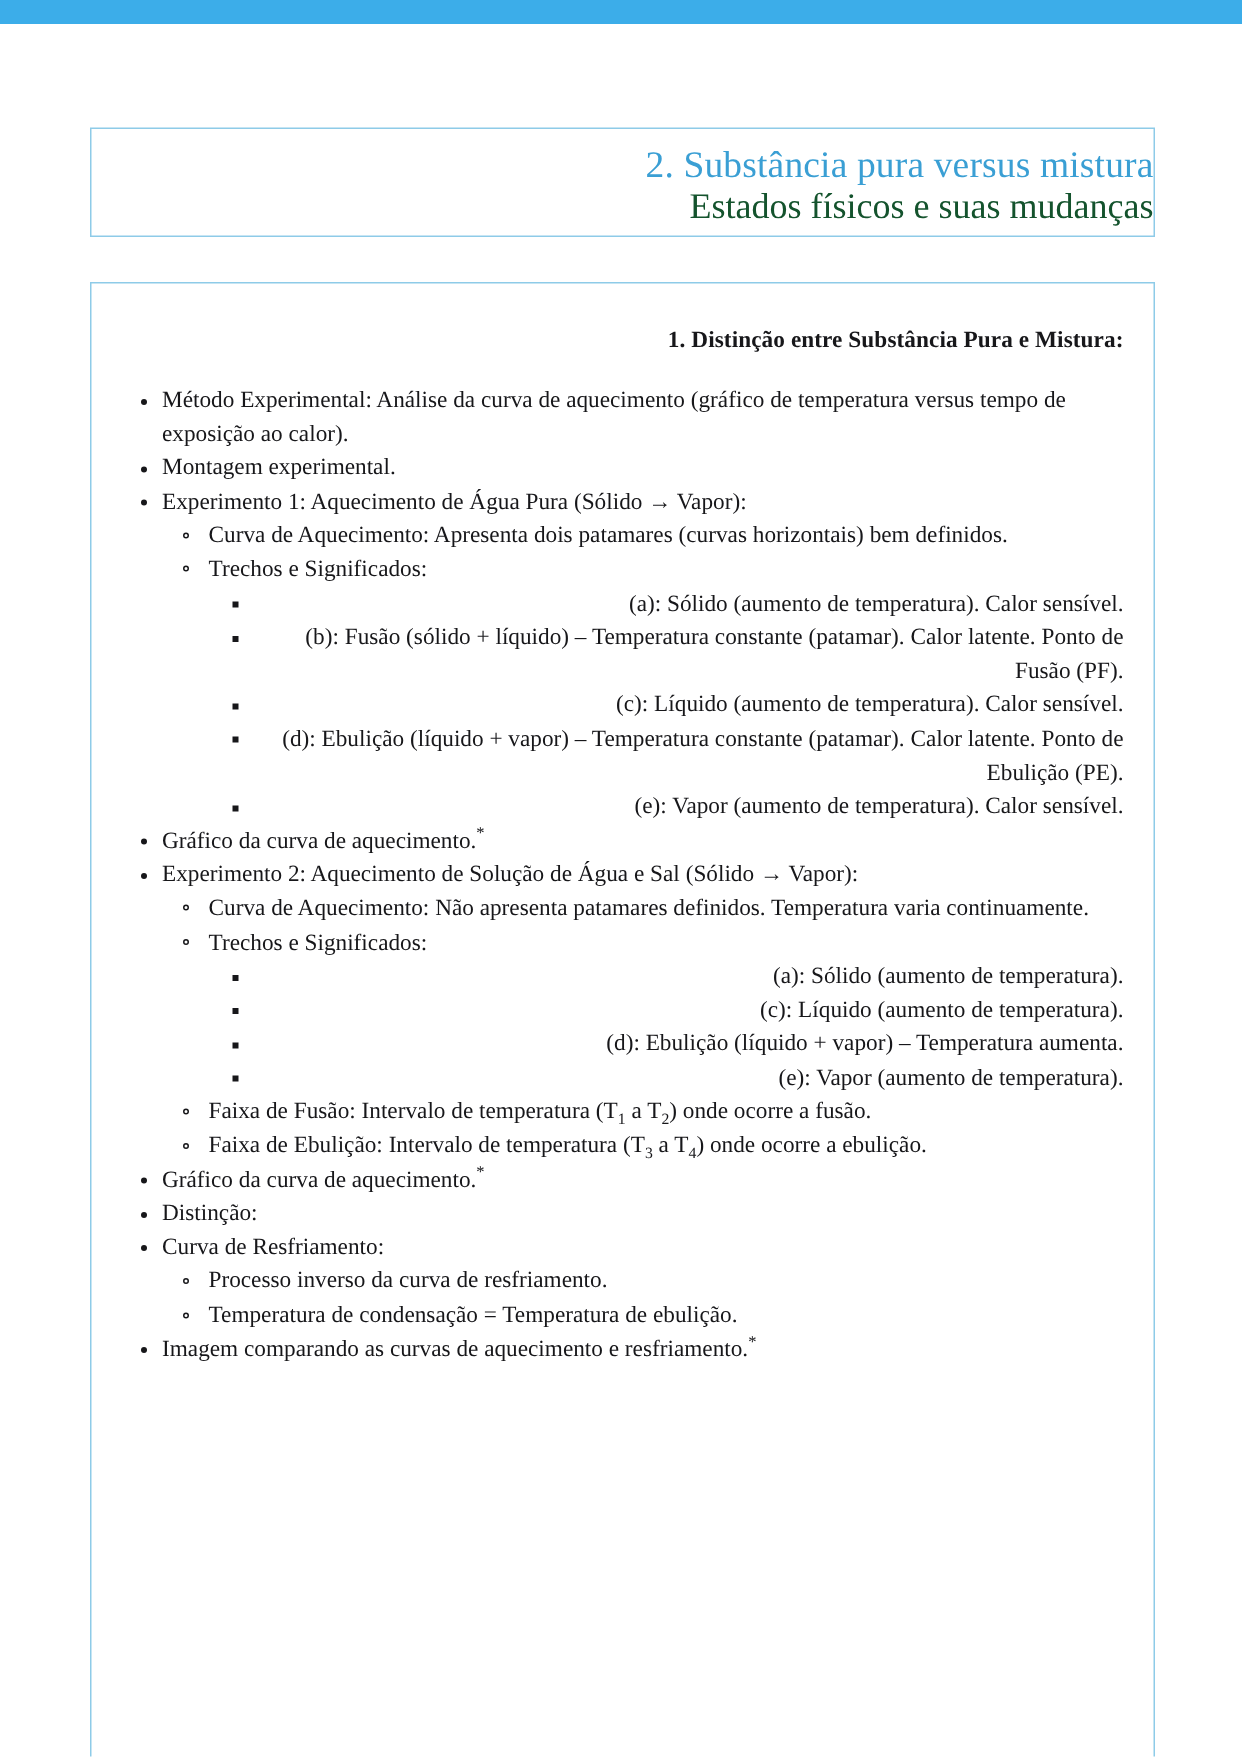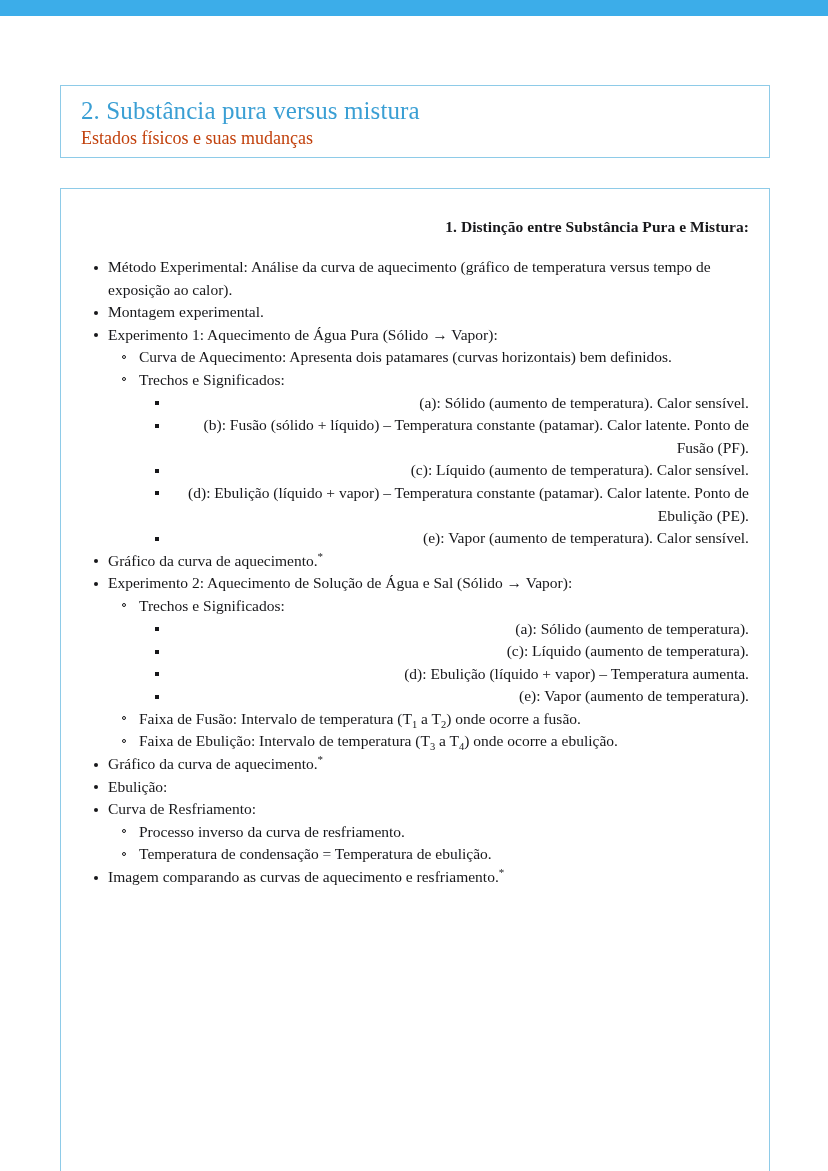--- a/index.html
+++ b/index.html
@@ -33,34 +33,35 @@
     left: 60px;
     top: 85px;
     width: 710px;
     height: 73px;
     box-sizing: border-box;
     border: 1px solid #8ecbe8;
     background: #ffffff;
   }
   .title-card-inner {
     padding: 9px 0 0 20px;
+    text-align: right;
   }
   .doc-title {
     font-size: 25px;
     line-height: 31px;
     color: #3a9fd4;
     font-weight: normal;
     letter-spacing: 0.1px;
     margin: 0;
     white-space: nowrap;
   }
   .doc-subtitle {
-    font-size: 18px;
+    font-size: 24px;
     line-height: 23px;
-    color: #c2410c;
+    color: #14532d;
     margin: 1px 0 0 0;
     font-weight: normal;
     white-space: nowrap;
   }
 
   
   .content-card {
     position: absolute;
     left: 60px;
     top: 188px;
@@ -218,20 +219,23 @@
       </li>
 
       <li>
         <span>Gráfico da curva de aquecimento.</span><span class="sup-mark">*</span>
       </li>
 
       <li>
         <span>Experimento 2: Aquecimento de Solução de Água e Sal (Sólido → Vapor):</span>
         <ul class="lvl2">
           <li>
+            <span>Curva de Aquecimento: Não apresenta patamares definidos. Temperatura varia continuamente.</span>
+          </li>
+          <li>
             <span>Trechos e Significados:</span>
             <ul class="lvl3">
               <li>
                 <span>(a): Sólido (aumento de temperatura).</span>
               </li>
               <li>
                 <span>(c): Líquido (aumento de temperatura).</span>
               </li>
               <li>
                 <span>(d): Ebulição (líquido + vapor) – Temperatura aumenta.</span>
@@ -248,21 +252,21 @@
             <span>Faixa de Ebulição: Intervalo de temperatura (T</span><sub>3</sub><span> a T</span><sub>4</sub><span>) onde ocorre a ebulição.</span>
           </li>
         </ul>
       </li>
 
       <li>
         <span>Gráfico da curva de aquecimento.</span><span class="sup-mark">*</span>
       </li>
 
       <li>
-        <span>Ebulição:</span>
+        <span>Distinção:</span>
       </li>
 
       <li>
         <span>Curva de Resfriamento:</span>
         <ul class="lvl2">
           <li>
             <span>Processo inverso da curva de resfriamento.</span>
           </li>
           <li>
             <span>Temperatura de condensação = Temperatura de ebulição.</span>

